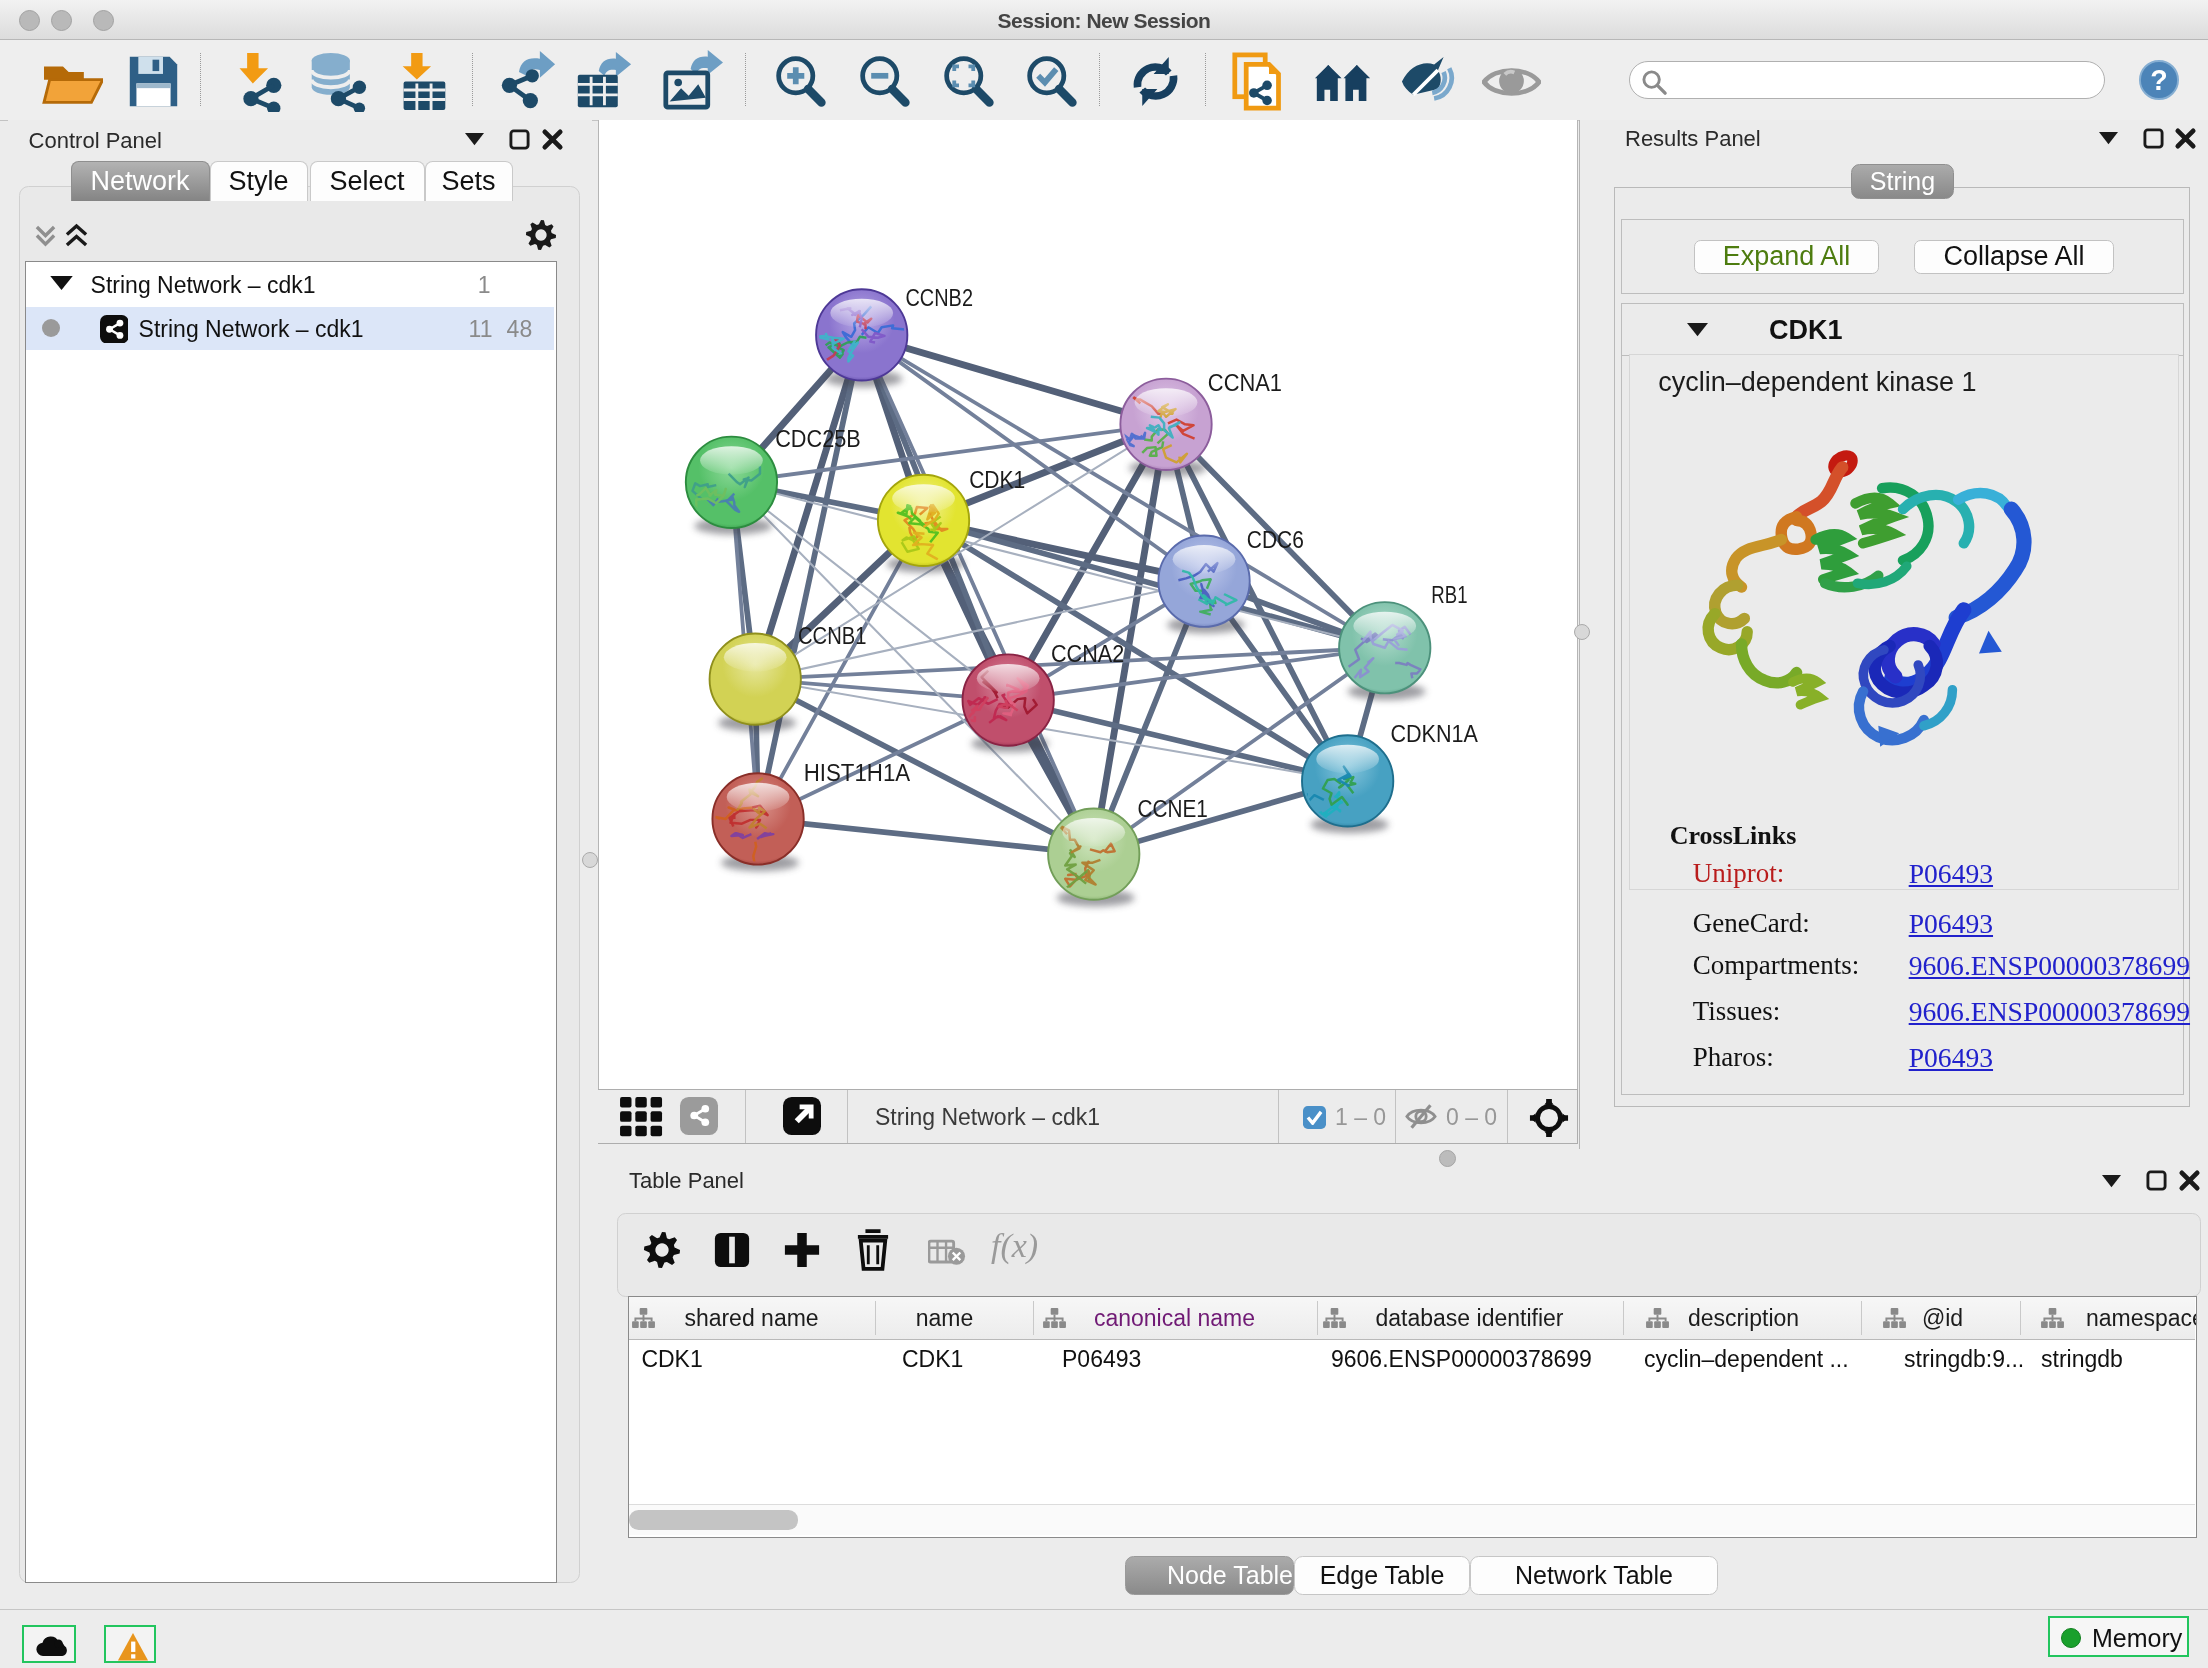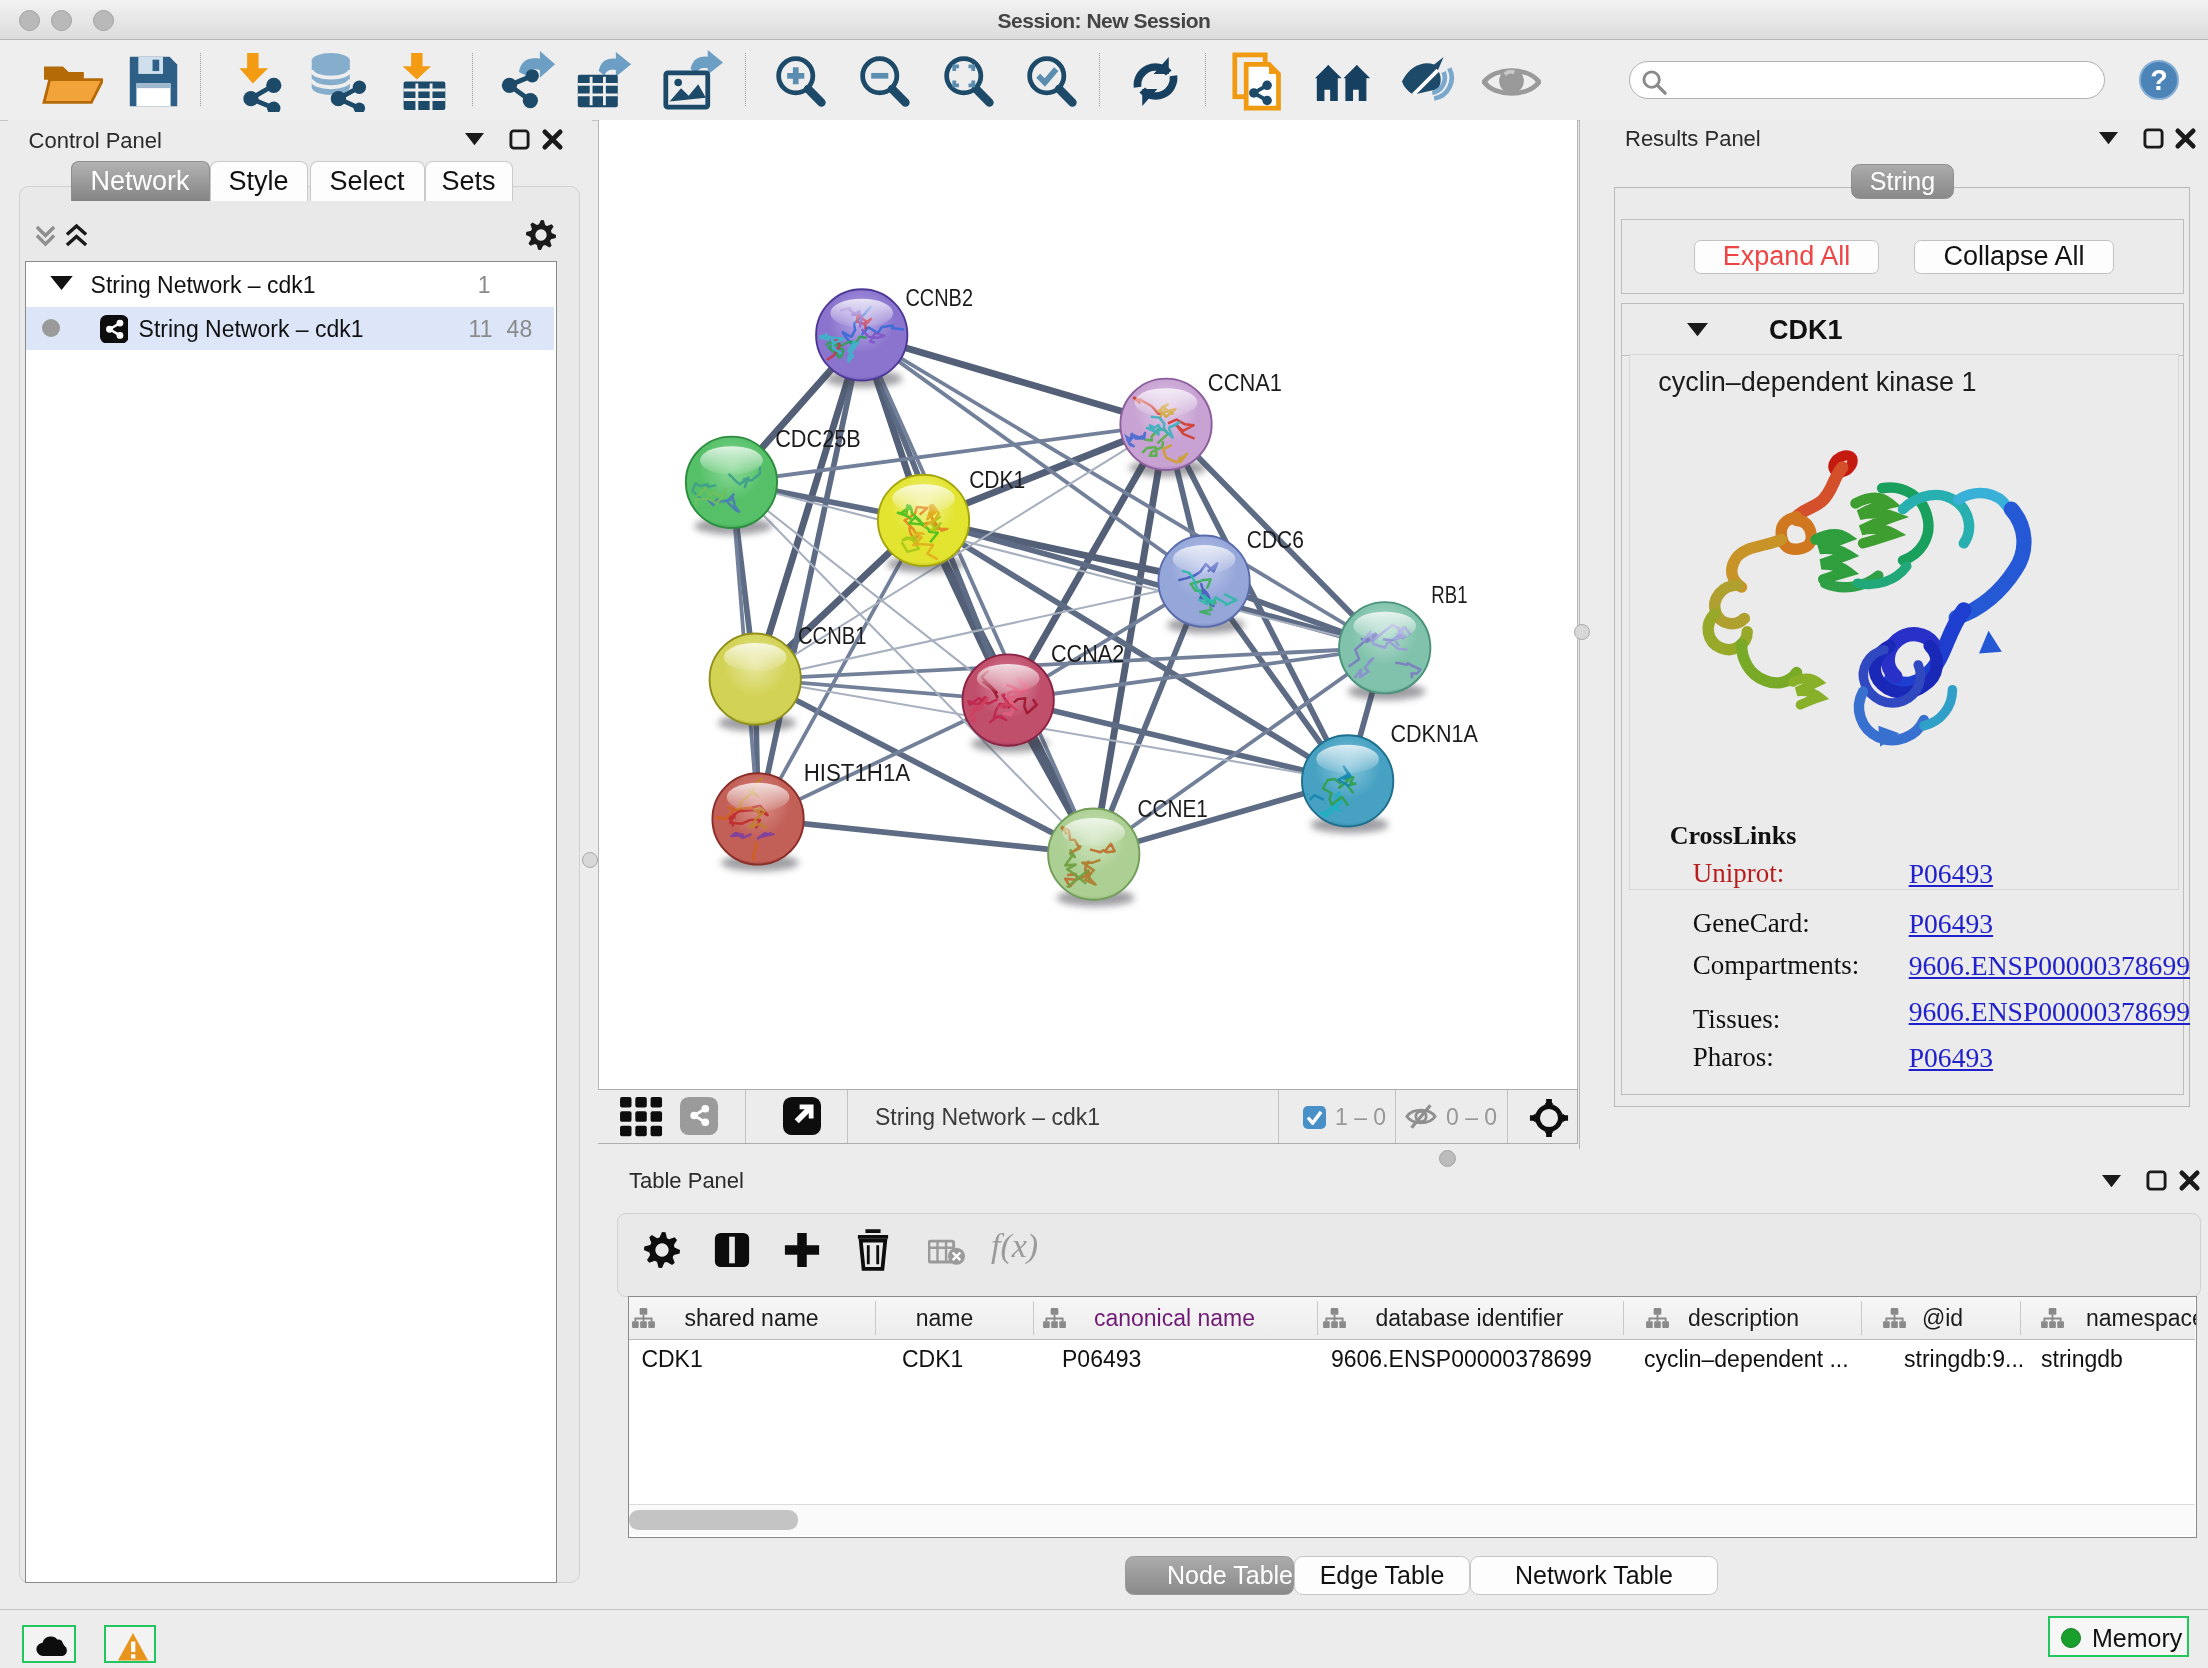--- a/index.html
+++ b/index.html
@@ -642,21 +642,21 @@
     </svg>
   <svg style="position:absolute;left:563px;top:7.6px;" width="21" height="21" viewBox="0 0 22 22">
       <rect x="2" y="2" width="18" height="18" rx="3" fill="none" stroke="#1a1a1a" stroke-width="3"></rect>
     </svg>
   <svg style="position:absolute;left:594px;top:6.7px;" width="23" height="23" viewBox="0 0 24 24">
       <path d="M4 4 L20 20 M20 4 L4 20" stroke="#1a1a1a" stroke-width="5" stroke-linecap="round"></path>
     </svg>
   <div style="position:absolute;left:34px;top:67px;width:576px;height:920px;background:#ebebeb;border:1px solid #b9b9b9;box-sizing:border-box;"></div>
   <div style="position:absolute;left:271px;top:44px;width:103px;height:35px;background:linear-gradient(#ababab,#898989);border:1px solid #8f8f8f;border-radius:8.6px;box-sizing:border-box;color:#fff;font-size:25px;text-align:center;line-height:32px;">String</div>
   <div style="position:absolute;left:41px;top:99px;width:563px;height:75px;background:#ebebeb;border:1px solid #bdbdbd;box-sizing:border-box;">
-    <div style="position:absolute;left:72px;top:20px;width:185px;height:34px;background:#fdfdfd;border:1px solid #c2c2c2;border-radius:6.7px;box-sizing:border-box;font-size:27px;text-align:center;line-height:31px;color:#ef4444;">Expand All</div>
+    <div style="position:absolute;left:72px;top:20px;width:185px;height:34px;background:#fdfdfd;border:1px solid #c2c2c2;border-radius:6.7px;box-sizing:border-box;font-size:27px;text-align:center;line-height:31px;color:#4d7c0f;">Expand All</div>
     <div style="position:absolute;left:292px;top:20px;width:200px;height:34px;background:#fdfdfd;border:1px solid #c2c2c2;border-radius:6.7px;box-sizing:border-box;font-size:27px;text-align:center;line-height:31px;color:#111;">Collapse All</div>
   </div>
   <div style="position:absolute;left:41px;top:183px;width:563px;height:792px;background:#ebebeb;border:1px solid #bdbdbd;box-sizing:border-box;">
     <div style="position:absolute;left:0;top:0;width:561px;height:51px;border-bottom:1px solid #bdbdbd;"></div>
     <svg style="position:absolute;left:65px;top:19px;" width="21" height="14.3" viewBox="0 0 22 15">
         <path d="M0 0 h22 l-11 14 z" fill="#1a1a1a"></path>
       </svg>
     <div style="position:absolute;left:147px;top:10.5px;font-size:27px;font-weight:bold;color:#111;">CDK1</div>
     <div style="position:absolute;left:6.7px;top:50px;width:550px;height:536px;background:#ebebeb;border:1px solid #d6d6d6;box-sizing:border-box;">
       <div style="position:absolute;left:28.5px;top:12.4px;font-size:27px;color:#1c1c1c;">cyclin–dependent kinase 1</div>
@@ -688,21 +688,21 @@
   <path d="M236 298 l-20 14 -2 -22 z" stroke="none" fill="#3870d0"></path>
 </g>
 </svg>
       <div class="serif" style="position:absolute;left:40px;top:466px;font-size:26px;font-weight:bold;color:#111;">CrossLinks</div>
       <div class="serif" style="position:absolute;left:63px;top:503px;font-size:27px;color:#b91c1c;">Uniprot:</div>
       <div class="serif link" style="position:absolute;left:279px;top:503px;font-size:27.6px;">P06493</div>
       <div class="serif" style="position:absolute;left:63px;top:553px;font-size:27px;color:#111;">GeneCard:</div>
       <div class="serif link" style="position:absolute;left:279px;top:553px;font-size:27.6px;">P06493</div>
       <div class="serif" style="position:absolute;left:63px;top:595px;font-size:27px;color:#111;">Compartments:</div>
       <div class="serif link" style="position:absolute;left:279px;top:595px;font-size:27.6px;">9606.ENSP00000378699</div>
-      <div class="serif" style="position:absolute;left:63px;top:641px;font-size:27px;color:#111;margin-top:8px;">Tissues:</div>
+      <div class="serif" style="position:absolute;left:63px;top:641px;font-size:27px;color:#111;">Tissues:</div>
       <div class="serif link" style="position:absolute;left:279px;top:641px;font-size:27.6px;">9606.ENSP00000378699</div>
       <div class="serif" style="position:absolute;left:63px;top:687px;font-size:27px;color:#111;">Pharos:</div>
       <div class="serif link" style="position:absolute;left:279px;top:687px;font-size:27.6px;">P06493</div>
     </div>
   </div>
 </div>
 
 <div id="tpanel" class="abs">
 <div class="ptitle" style="position:absolute;left:37px;top:19px;">Table Panel</div>
   <svg style="position:absolute;left:1510px;top:26px;" width="19" height="13.3" viewBox="0 0 20 14">

